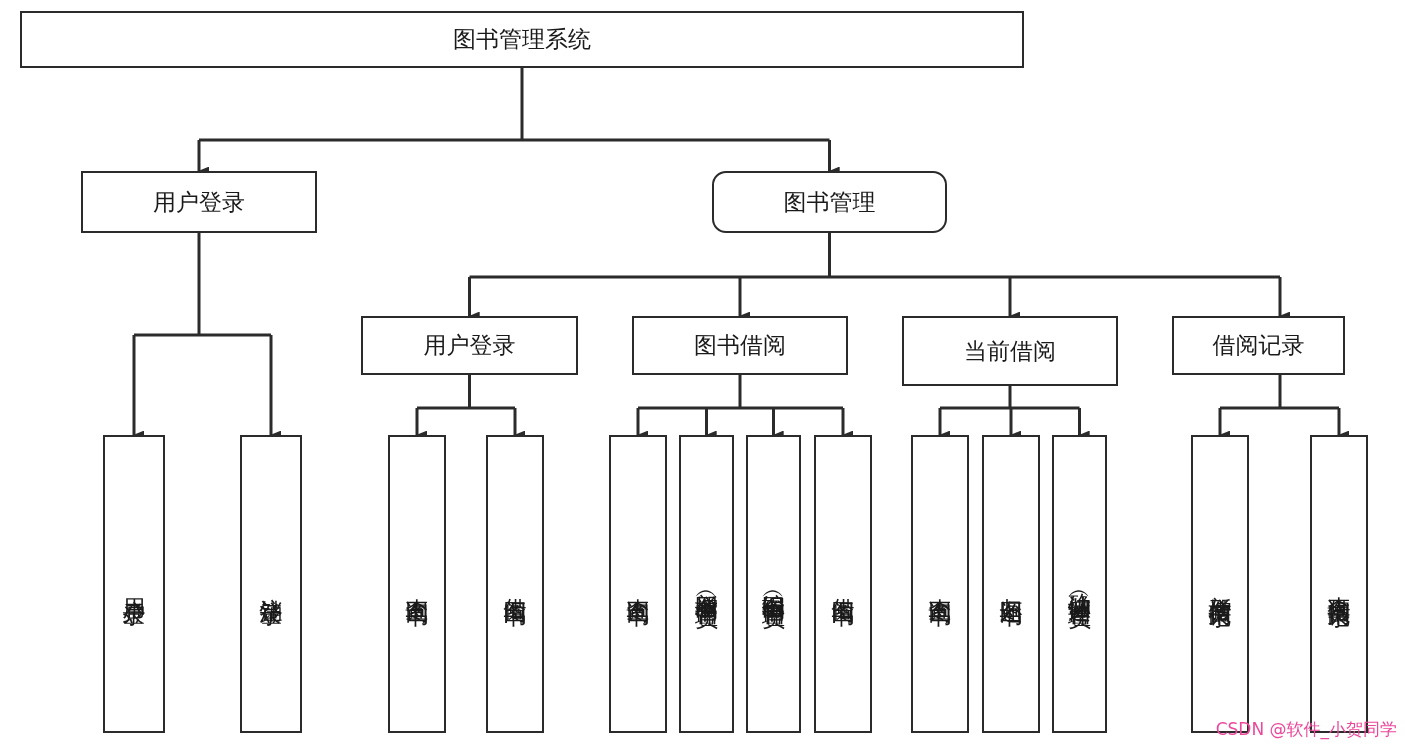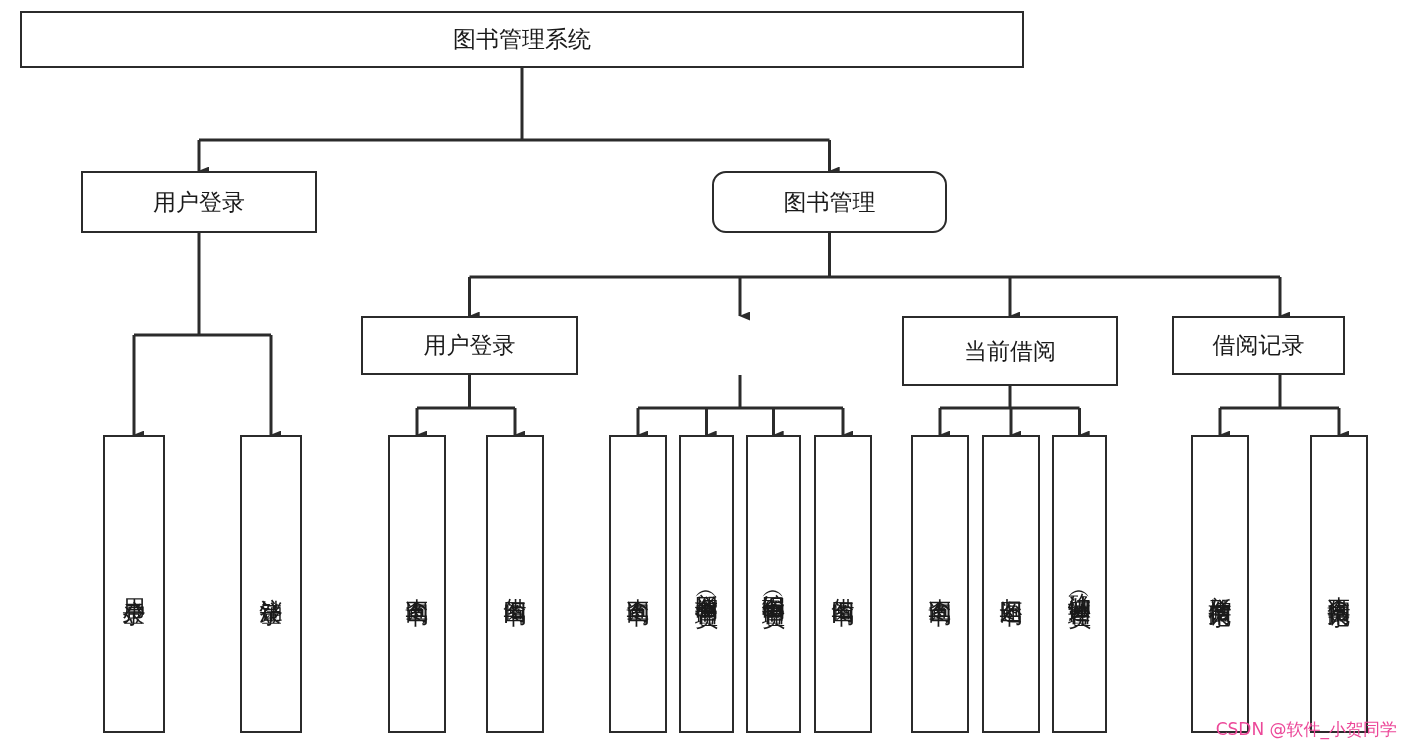--- a/index.html
+++ b/index.html
@@ -123,20 +123,23 @@
   <div class="node-box horiz" style="left: 81px; top: 171px; width: 236px; height: 62px;">
     <span class="node-label">用户登录</span>
   </div>
   <div class="node-box horiz" style="left: 712px; top: 171px; width: 235px; height: 62px; border-radius: 14px;">
     <span class="node-label">图书管理</span>
   </div>
 
   <div class="node-box horiz" style="left: 361px; top: 316px; width: 217px; height: 59px;">
     <span class="node-label">用户登录</span>
   </div>
+  <div class="node-box horiz" style="left: 632px; top: 316px; width: 216px; height: 59px;">
+    <span class="node-label">图书借阅</span>
+  </div>
   <div class="node-box horiz" style="left: 902px; top: 316px; width: 216px; height: 70px;">
     <span class="node-label">当前借阅</span>
   </div>
   <div class="node-box horiz" style="left: 1172px; top: 316px; width: 173px; height: 59px;">
     <span class="node-label">借阅记录</span>
   </div>
 
   <div class="node-box vert" style="left: 103px; top: 435px; width: 62px; height: 298px;">
     <span class="node-label">用户登录</span>
   </div>

